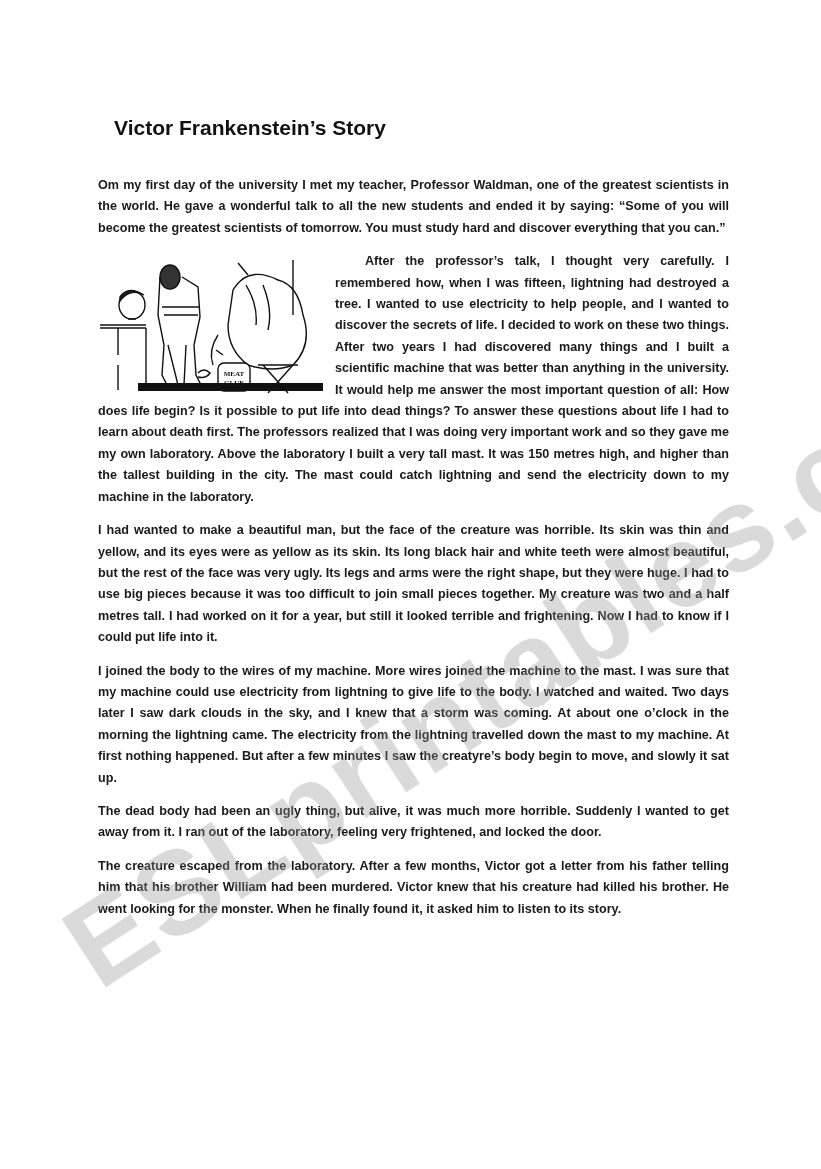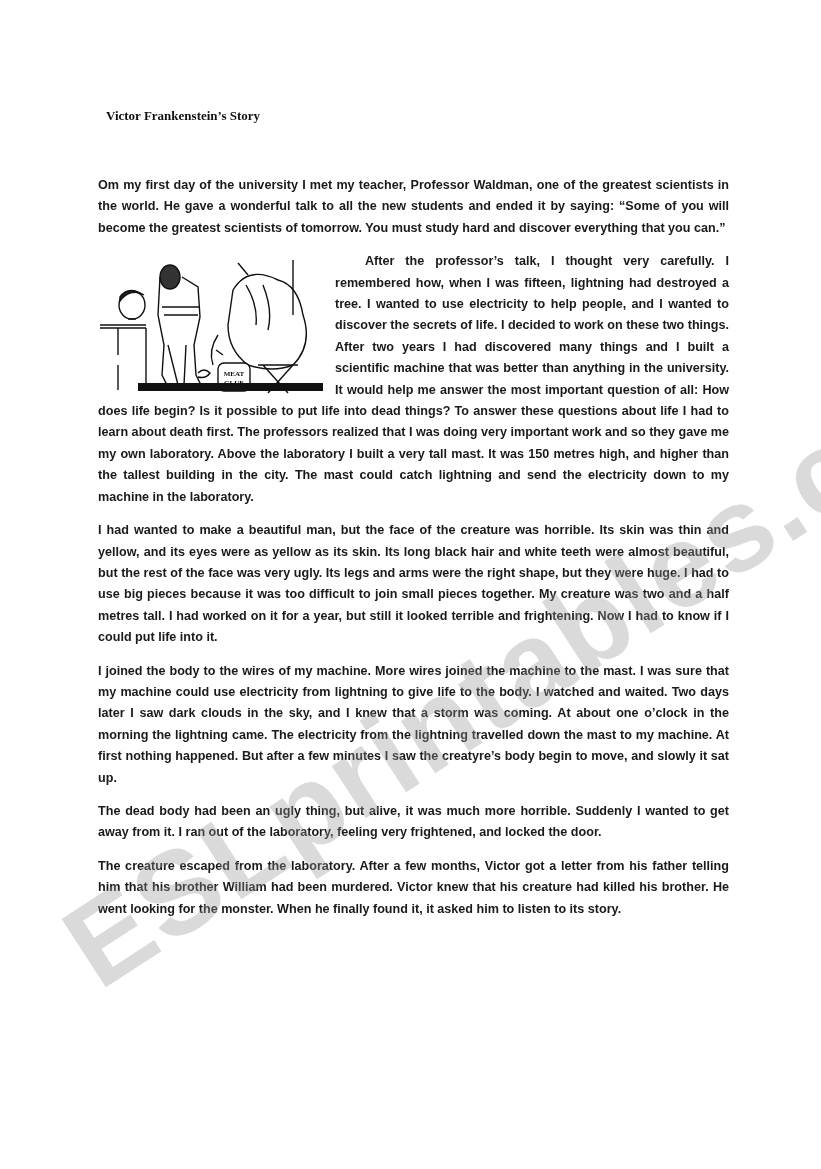--- a/index.html
+++ b/index.html
@@ -1,21 +1,21 @@
 <!DOCTYPE html>
 <html><head>
 <meta charset="utf-8">
 <style>
   html, body { margin: 0; padding: 0; background: #ffffff; }
   body { width: 821px; height: 1169px; position: relative; overflow: hidden; }
   .page { position: absolute; left: 0; top: 0; width: 821px; height: 1169px; background: #fff; }
   .title {
     position: absolute; left: 98px; top: 100px;
-    font-family: Liberation Serif, serif; font-weight: bold;
-    font-size: 13px; color: #111; margin: 8px;
+    font-family: Liberation Sans, sans-serif; font-weight: bold;
+    font-size: 21px; color: #111; margin: 16px;
   }
   .content {
     position: absolute; left: 98px; top: 175px; width: 631px;
     font-family: "Liberation Sans", sans-serif; font-size: 12.6px;
     line-height: 21.4px; color: #1a1a1a; text-align: justify; font-weight: bold;
   }
   .content p { margin: 0 0 12px 0; }
   .figure {
     float: left; width: 225px; height: 140px; margin: 4px 12px 4px 0;
     position: relative;

